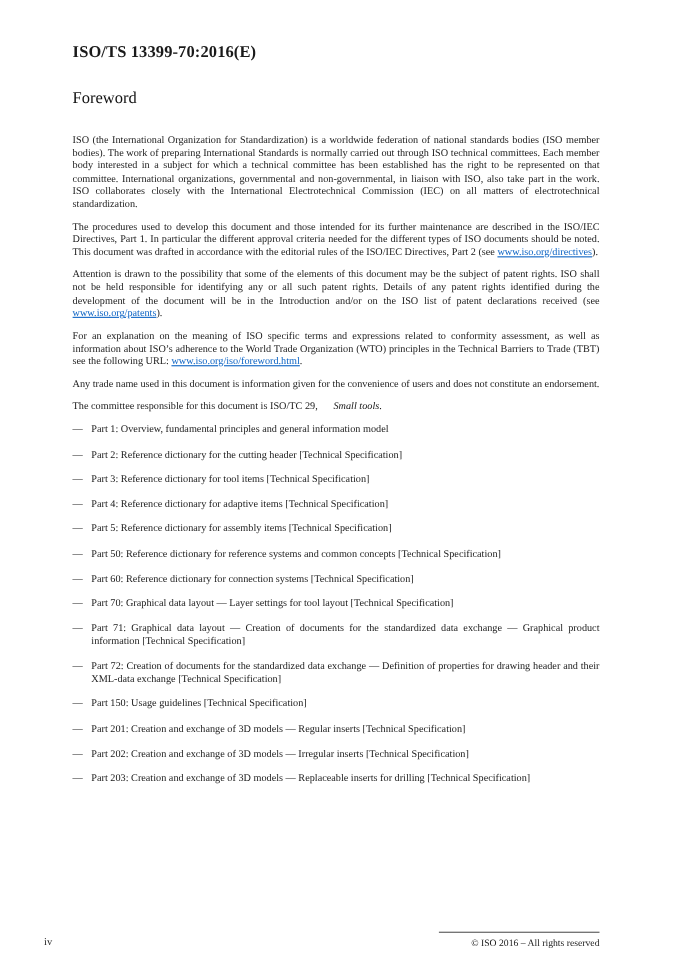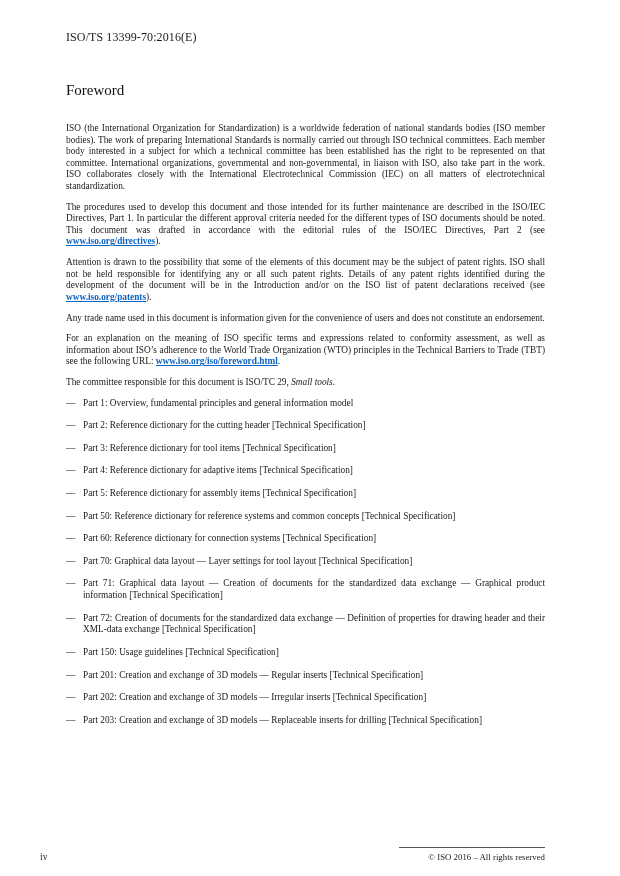--- a/index.html
+++ b/index.html
@@ -12,24 +12,24 @@
     color: #1a1a1a;
     overflow: hidden;
   }
   .page {
     position: absolute;
     inset: 0;
     background: #ffffff;
   }
   .doc-header {
     position: absolute;
-    top: 30px;
+    top: 40px;
     left: 66px;
-    font-size: 12px;
-    font-weight: normal;
+    font-size: 15px;
+    font-weight: bold;
     letter-spacing: 0.1px;
   }
   .content {
     position: absolute;
     top: 82px;
     left: 66px;
     width: 479px;
   }
   h1.foreword-title {
     font-size: 15px;
@@ -40,40 +40,39 @@
   p.body-par {
     font-size: 9.3px;
     line-height: 1.25;
     text-align: justify;
     margin-bottom: 9px;
   }
   a.doclink {
     color: #0b63c4;
     text-decoration: underline;
     cursor: pointer;
-    font-weight: bold;
   }
   .parts-list { margin-top: 3px; }
   .part-item {
     display: flex;
     font-size: 9.3px;
     line-height: 1.25;
     margin-bottom: 11px;
   }
   .part-item .marker {
     flex: none;
     width: 17px;
   }
   .part-item .part-text {
     flex: 1;
     text-align: justify;
   }
   .part-item .part-title { }
   .part-item .part-suffix { font-style: normal; }
-  .italic { font-style: italic; }
+  .italic { font-style: italic; margin-left: 12px; }
   .footer-page-number {
     position: absolute;
     left: 40px;
     bottom: 14px;
     font-size: 9.5px;
   }
   .footer-copyright {
     position: absolute;
     right: 75px;
     bottom: 14px;
@@ -98,23 +97,23 @@
   <div class="content">
 
     <h1 class="foreword-title">Foreword</h1>
 
     <p class="body-par"><span>ISO (the International Organization for Standardization) is a worldwide federation of national standards bodies (ISO member bodies). The work of preparing International Standards is normally carried out through ISO technical committees. Each member body interested in a subject for which a technical committee has been established has the right to be represented on that committee. International organizations, governmental and non-governmental, in liaison with ISO, also take part in the work. ISO collaborates closely with the International Electrotechnical Commission (IEC) on all matters of electrotechnical standardization.</span></p>
 
     <p class="body-par"><span>The procedures used to develop this document and those intended for its further maintenance are described in the ISO/IEC Directives, Part 1. In particular the different approval criteria needed for the different types of ISO documents should be noted. This document was drafted in accordance with the editorial rules of the ISO/IEC Directives, Part 2 (see </span><a class="doclink">www.iso.org/directives</a><span>).</span></p>
 
     <p class="body-par"><span>Attention is drawn to the possibility that some of the elements of this document may be the subject of patent rights. ISO shall not be held responsible for identifying any or all such patent rights. Details of any patent rights identified during the development of the document will be in the Introduction and/or on the ISO list of patent declarations received (see </span><a class="doclink">www.iso.org/patents</a><span>).</span></p>
 
+    <p class="body-par"><span>For an explanation on the meaning of ISO specific terms and expressions related to conformity assessment, as well as information about ISO’s adherence to the World Trade Organization (WTO) principles in the Technical Barriers to Trade (TBT) see the following URL: </span><a class="doclink">www.iso.org/iso/foreword.html</a><span>.</span></p>
+
     <p class="body-par"><span>Any trade name used in this document is information given for the convenience of users and does not constitute an endorsement.</span></p>
-
-    <p class="body-par"><span>For an explanation on the meaning of ISO specific terms and expressions related to conformity assessment, as well as information about ISO’s adherence to the World Trade Organization (WTO) principles in the Technical Barriers to Trade (TBT) see the following URL: </span><a class="doclink">www.iso.org/iso/foreword.html</a><span>.</span></p>
 
     <p class="body-par"><span>The committee responsible for this document is ISO/TC 29, </span><span class="italic">Small tools</span><span>.</span></p>
 
 
     <div class="parts-list">
 
         <div class="part-item">
           <span class="marker">—</span>
           <span class="part-text"><span class="part-title">Part 1: Overview, fundamental principles and general information model</span><span class="part-suffix"></span></span>
         </div>

